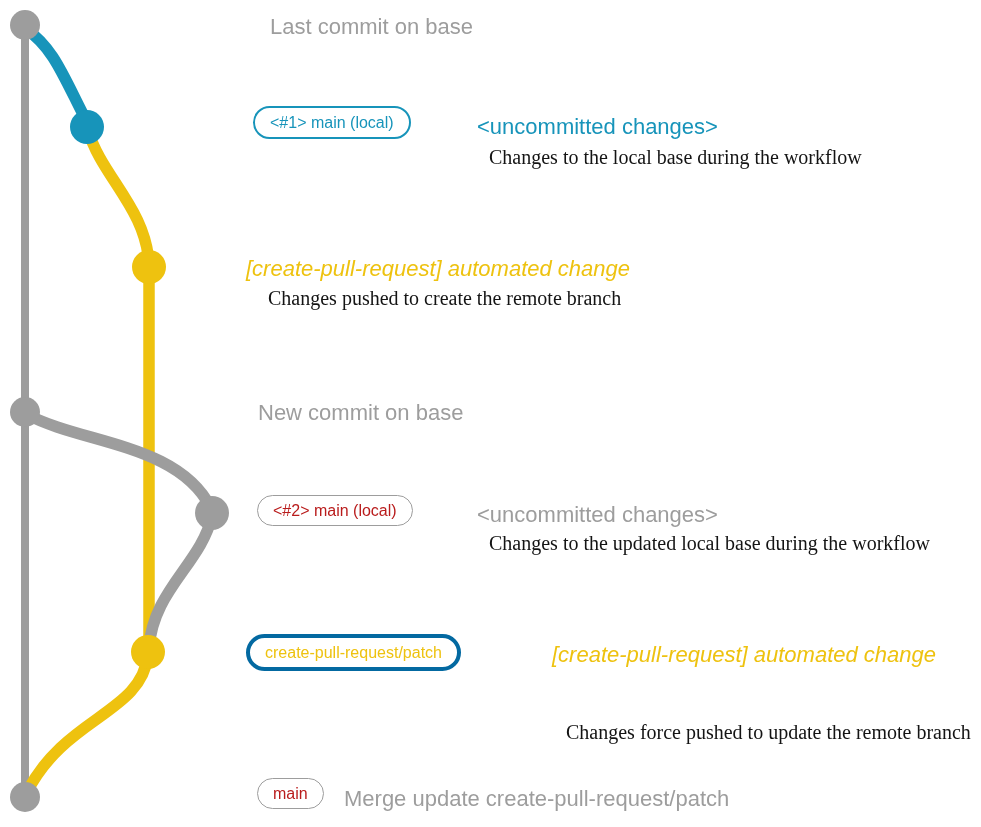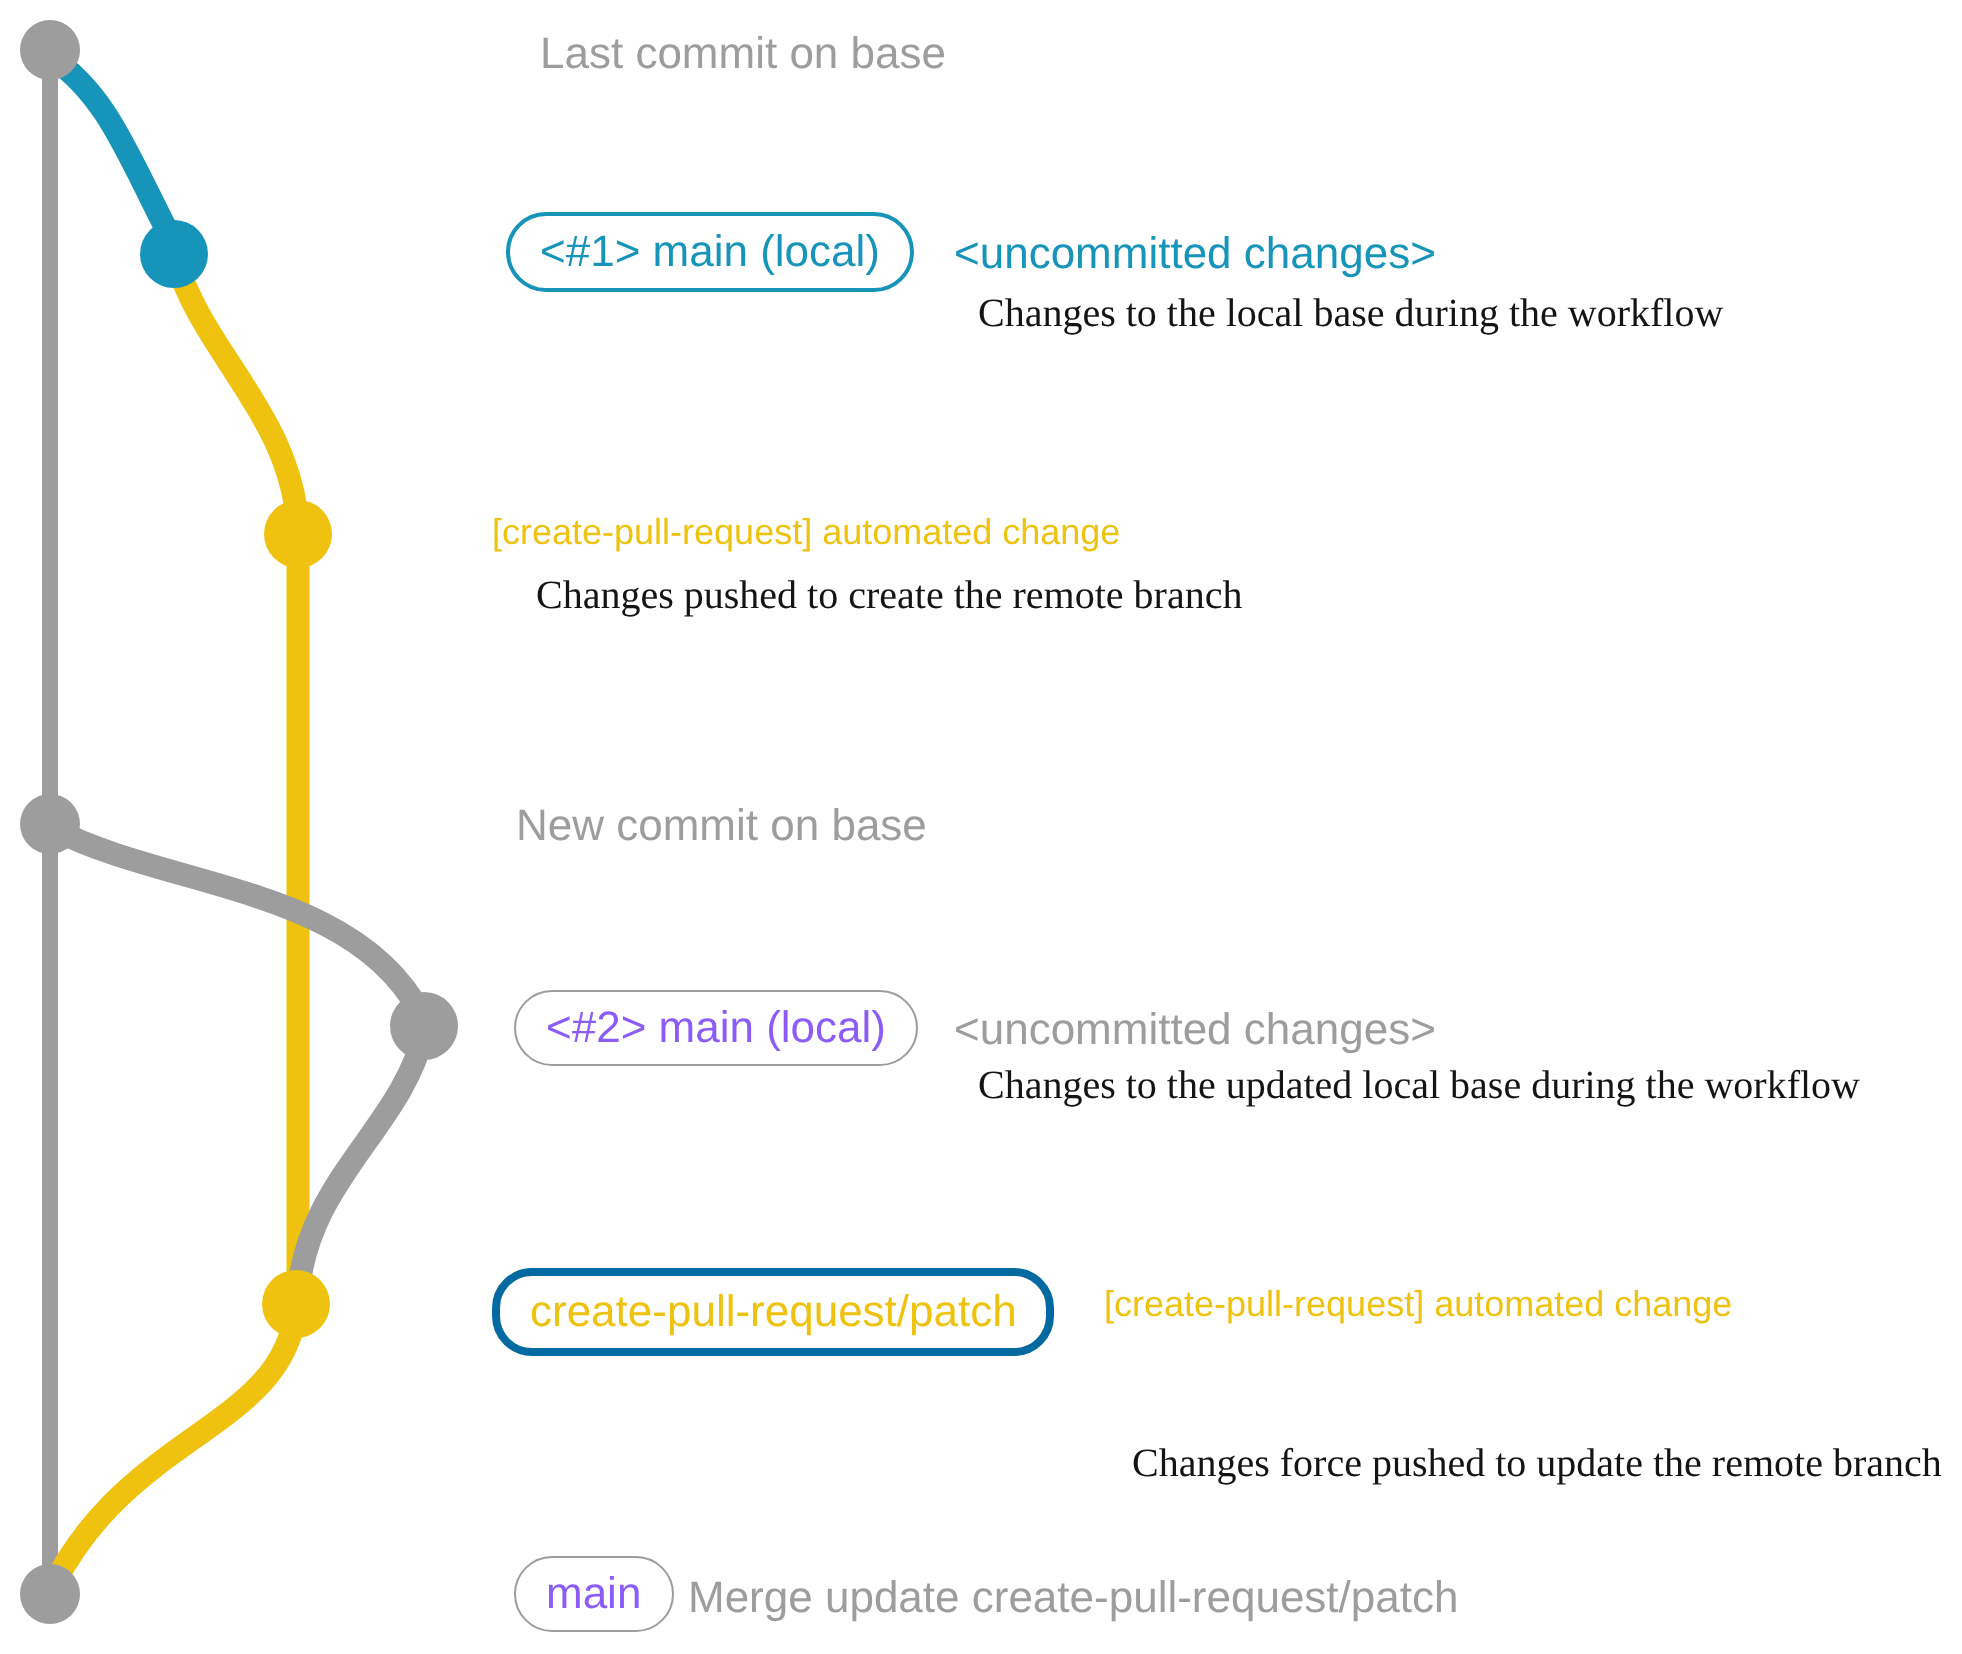--- a/index.html
+++ b/index.html
@@ -7,35 +7,35 @@
     position:relative;
     width:981px;height:827px;
     background:#ffffff;
     font-family:"Liberation Sans",sans-serif;
     overflow:hidden;
   }
   .graph-svg{position:absolute;left:0;top:0;}
   .abs{position:absolute;white-space:nowrap;line-height:1.15;}
   .label-gray{color:#9d9d9d;font-size:22px;}
   .label-blue{color:#1794ba;font-size:22px;}
-  .label-yellow{color:#eec20f;font-size:18px;}
+  .label-yellow{color:#eec20f;font-size:22px;font-style:italic;}
   .caption{
     color:#141414;font-size:20px;
     font-family:"Liberation Serif",serif;
   }
   .badge{
     display:inline-block;
-    font-size:22px;
+    font-size:16px;
     line-height:1.2;
     padding:5px 15px;
     border-radius:20px;
     background:#ffffff;
   }
   .badge-blue{border:2px solid #1794ba;color:#1794ba;}
-  .badge-gray{border:1.5px solid #9d9d9d;color:#8b5cf6;}
+  .badge-gray{border:1.5px solid #9d9d9d;color:#b91c1c;}
   .badge-yellow{border:4px solid #0369a1;color:#eec20f;}
 </style>
 </head>
 <body>
 
 <div class="canvas">
 
   <svg class="graph-svg" width="981" height="827" viewBox="0 0 981 827">
 
     <path d="M 25 25 L 25 797" stroke="#9d9d9d" stroke-width="8" fill="none"></path>

